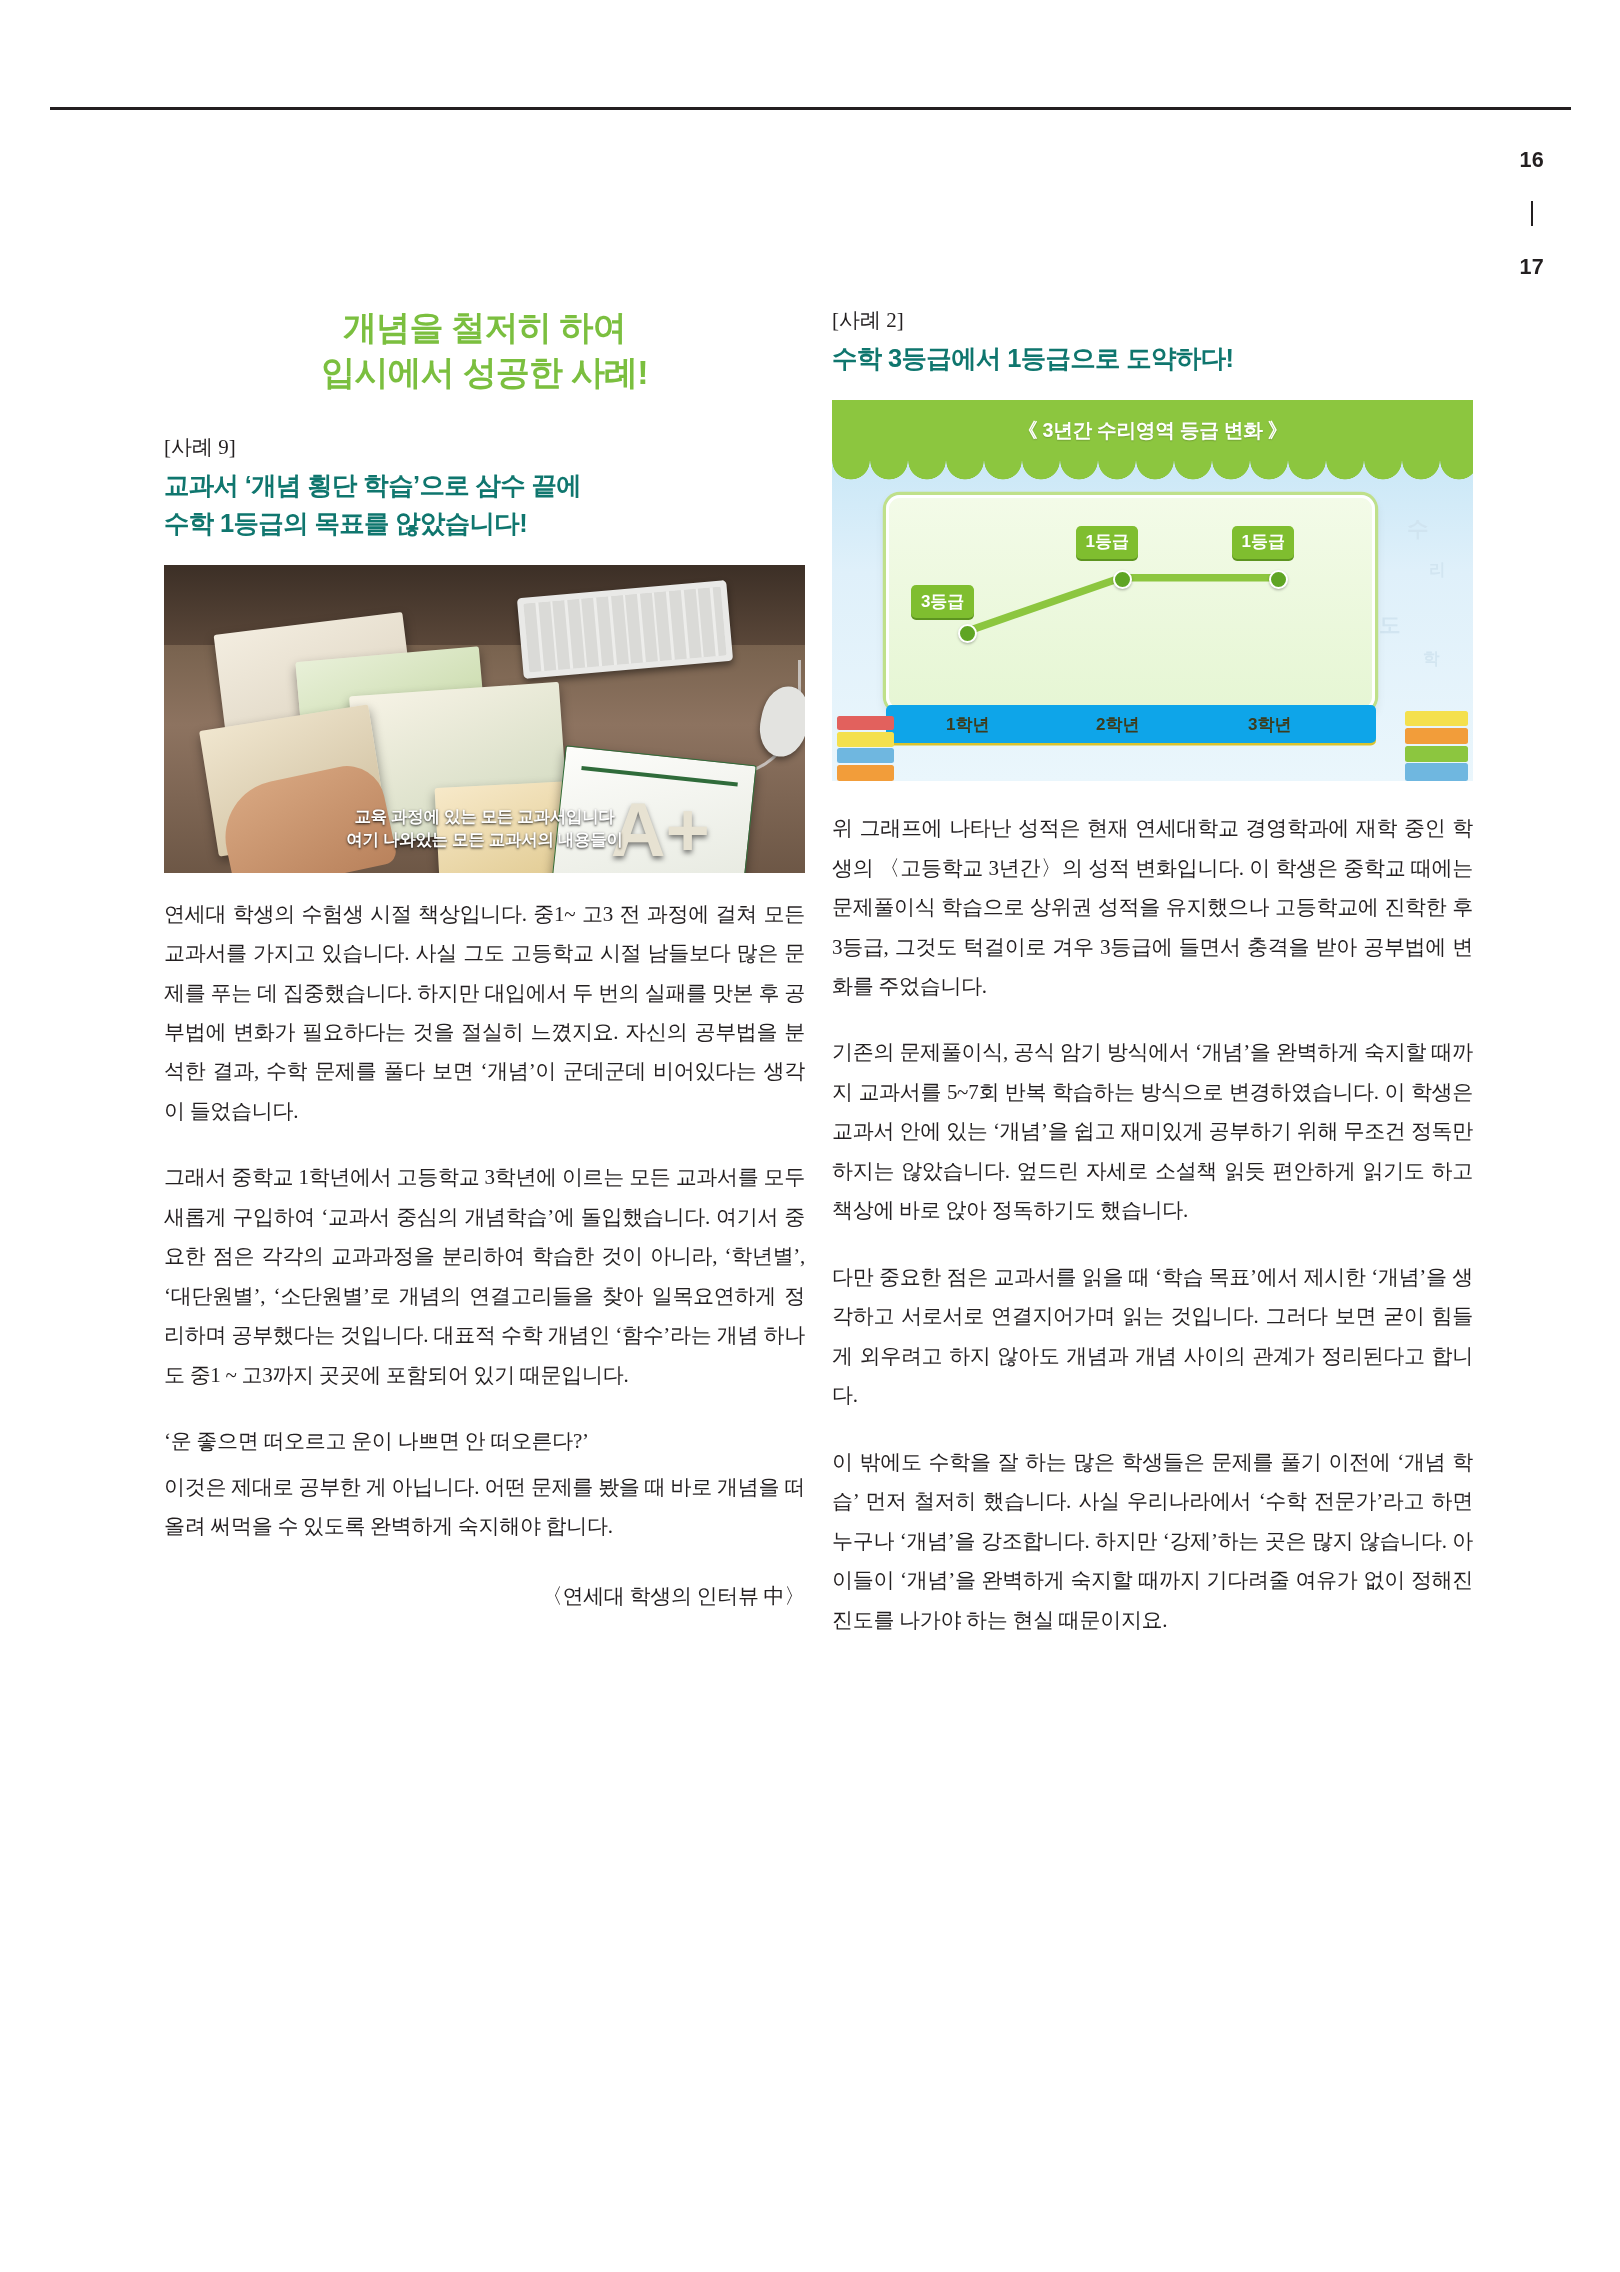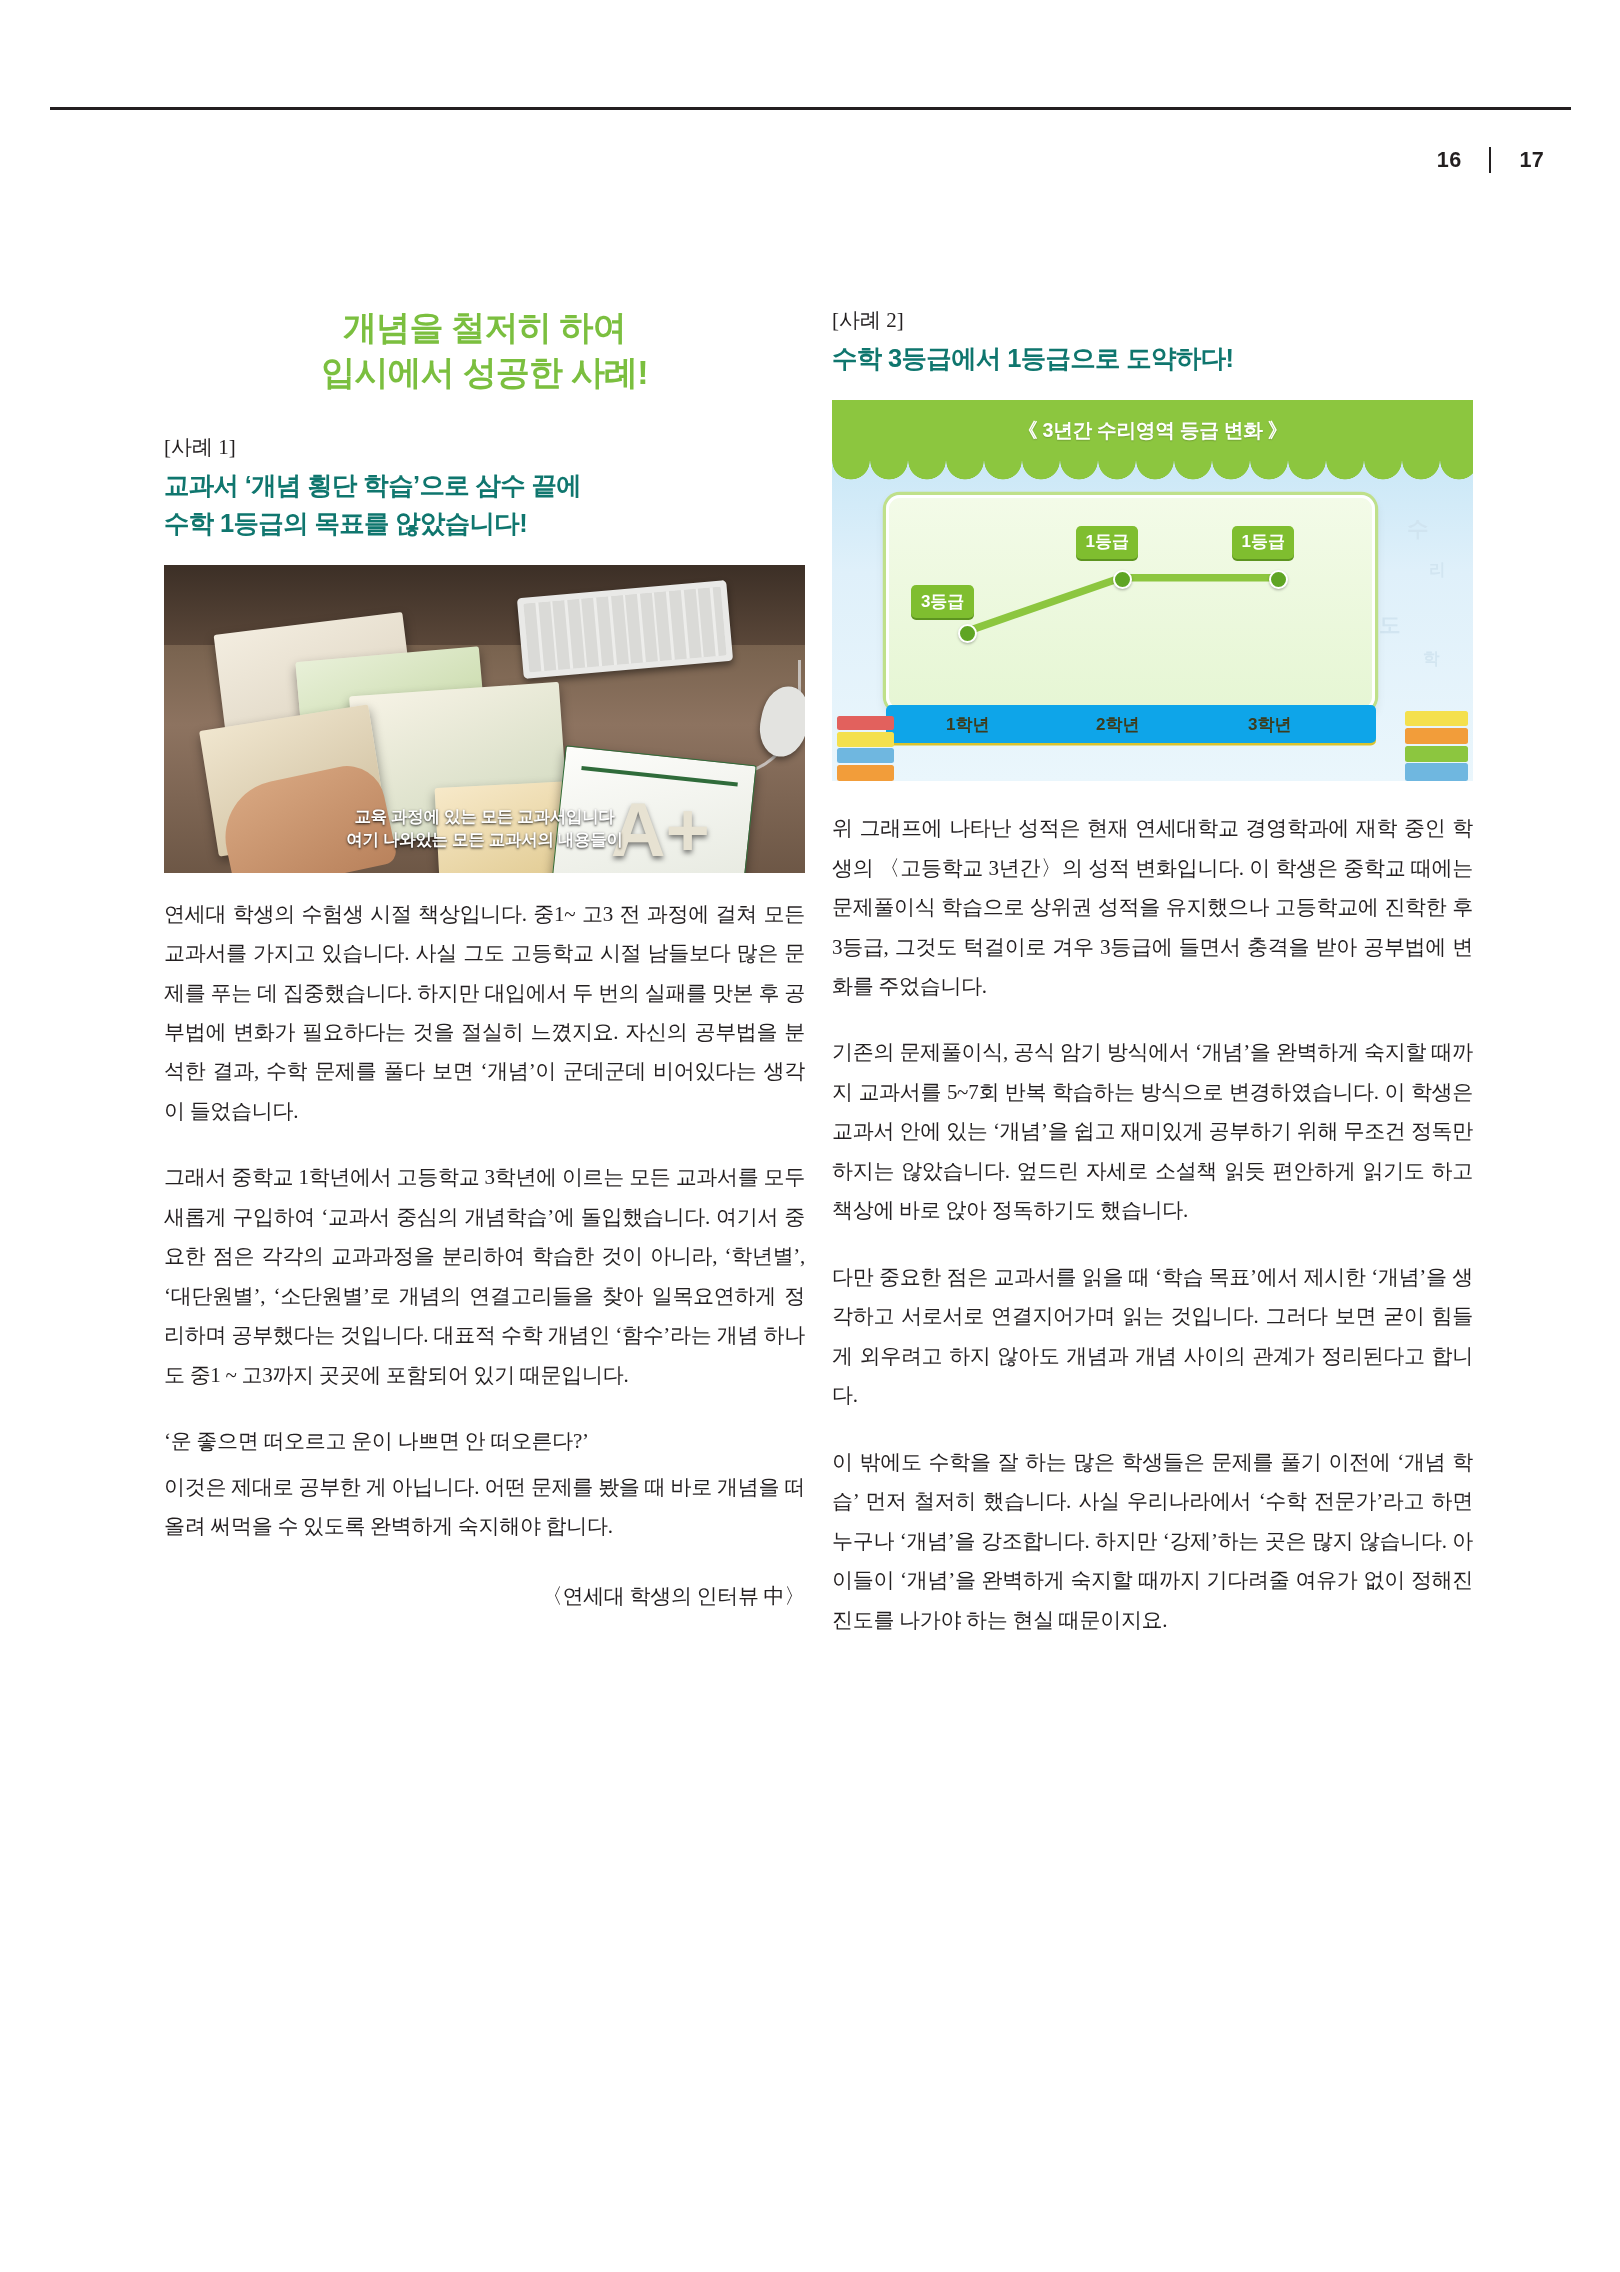--- a/index.html
+++ b/index.html
@@ -38,20 +38,21 @@
     top: 147px;
     right: 76px;
     display: flex;
     align-items: center;
     gap: 28px;
     font-family: "Liberation Sans", sans-serif;
     font-weight: bold;
     font-size: 21.6px;
     color: #231f20;
     letter-spacing: 0.3px;
+    flex-direction: column;
   }
   .folio .sep {
     display: inline-block;
     width: 1.9px;
     height: 25.4px;
     background: #231f20;
   }
 
   
   .col {
@@ -308,21 +309,21 @@
     <span>17</span>
   </div>
 
   <div class="col col-left">
 
     <h1 class="headline">
       <span class="nowrap">개념을 철저히 하여</span><br>
       <span class="nowrap">입시에서 성공한 사례!</span>
     </h1>
 
-    <p class="case-tag">[사례 1]</p>
+    <p class="case-tag">[사례 9]</p>
 
     <h2 class="sub-head">
       <span>교과서 ‘개념 횡단 학습’으로 삼수 끝에</span><br>
       <span>수학 1등급의 목표를 않았습니다!</span>
     </h2>
 
     <div class="photo">
       <div class="desk"></div>
       <div class="wall"></div>
       <div class="keyboard"></div>

